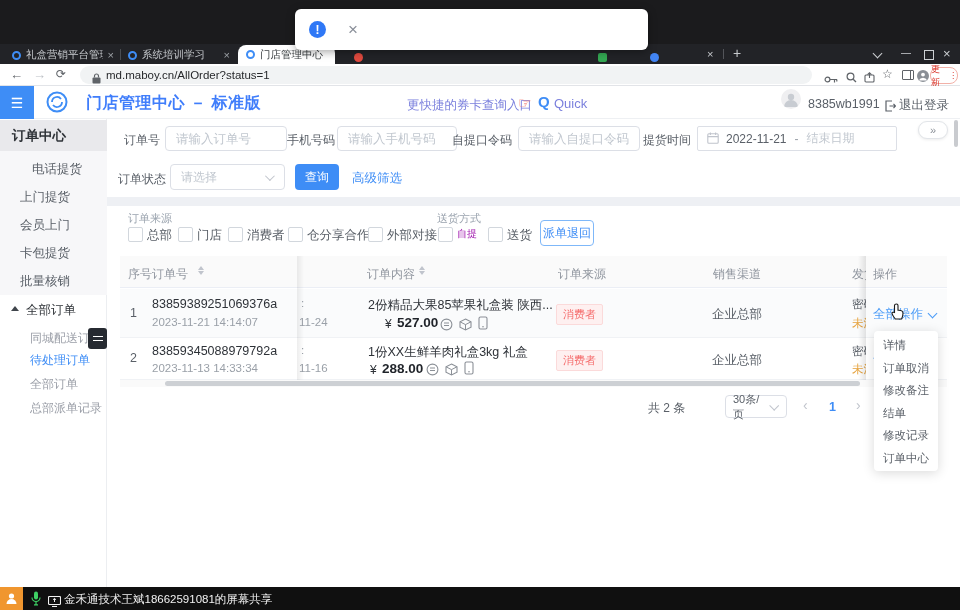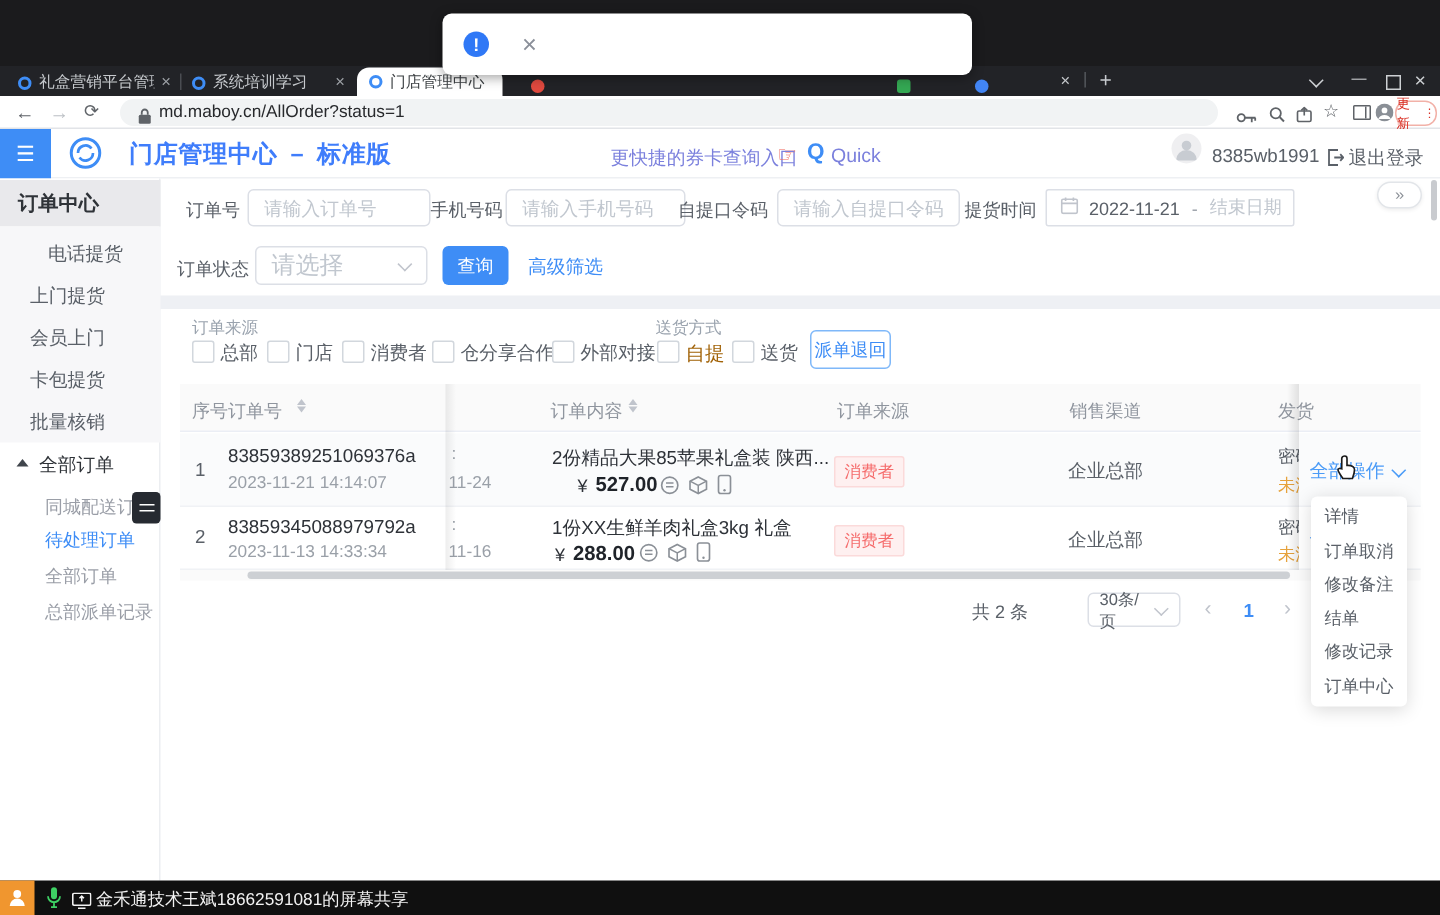--- a/index.html
+++ b/index.html
@@ -155,39 +155,39 @@
     <span style="width:10px;height:1.5px;background:#fff;"></span>
   </div>
 
   <span class="t" style="left:124px;top:132px;font-size:12px;color:#5a6068;">订单号</span>
   <input class="inp" readonly="" style="left: 165px; top: 126px; width: 122px; height: 25px;" placeholder="请输入订单号">
   <span class="t" style="left:287px;top:132px;font-size:12px;color:#5a6068;">手机号码</span>
   <input class="inp" readonly="" style="left: 337px; top: 126px; width: 120px; height: 25px;" placeholder="请输入手机号码">
   <span class="t" style="left:452px;top:132px;font-size:12px;color:#5a6068;">自提口令码</span>
   <input class="inp" readonly="" style="left: 518px; top: 126px; width: 122px; height: 25px;" placeholder="请输入自提口令码">
   <span class="t" style="left:643px;top:132px;font-size:12px;color:#5a6068;">提货时间</span>
-  <div class="abs" style="left:697px;top:126px;width:166px;height:25px;border:1px solid #dcdfe6;border-radius:2px;background:#fff;box-sizing:border-box;display:flex;align-items:center;">
+  <div class="abs" style="left:697px;top:126px;width:200px;height:25px;border:1px solid #dcdfe6;border-radius:2px;background:#fff;box-sizing:border-box;display:flex;align-items:center;">
     <span style="margin:0 7px 0 9px;">
       <svg width="12" height="12" viewBox="0 0 12 12">
           <rect x="0.8" y="1.8" width="10.4" height="9.4" rx="1" fill="none" stroke="#c0c4cc" stroke-width="1.1"></rect>
           <path d="M3.4 0.6v2.4M8.6 0.6v2.4M0.8 4.6h10.4" stroke="#c0c4cc" stroke-width="1.1"></path>
         </svg>
     </span>
     <span style="font-size:12px;color:#5a6068;">2022-11-21</span>
     <span style="font-size:12px;color:#9aa0a8;margin:0 8px;">-</span>
     <span style="font-size:12px;color:#c1c7cf;">结束日期</span>
   </div>
   <div class="abs" style="left:918px;top:121px;width:28px;height:16px;border:1px solid #e2e5e9;border-radius:9px;background:#fff;box-shadow:0 1px 3px rgba(0,0,0,.08);display:flex;align-items:center;justify-content:center;">
     <span style="font-size:11px;color:#8b9097;line-height:1;">»</span>
   </div>
   <div class="abs" style="left:954px;top:120px;width:4px;height:27px;background:#c9cbcf;border-radius:2px;"></div>
 
   <span class="t" style="left:118px;top:171px;font-size:12px;color:#5a6068;">订单状态</span>
   <div class="abs" style="left:170px;top:164px;width:115px;height:26px;border:1px solid #dcdfe6;border-radius:4px;background:#fff;box-sizing:border-box;display:flex;align-items:center;">
-    <span style="font-size:16px;color:#c1c7cf;margin-left:10px;flex:1;">请选择</span>
+    <span style="font-size:12px;color:#c1c7cf;margin-left:10px;flex:1;">请选择</span>
     <span class="chev" style="position:static;margin-right:12px;transform:rotate(45deg) translateY(-2px);"></span>
   </div>
   <div class="abs" style="left:295px;top:164px;width:44px;height:26px;background:#3e8df6;border-radius:4px;display:flex;align-items:center;justify-content:center;">
     <span style="font-size:12px;color:#fff;">查询</span>
   </div>
   <span class="t" style="left:352px;top:170px;font-size:12.5px;color:#3e8df6;">高级筛选</span>
 
   <div class="abs" style="left:107px;top:197px;width:853px;height:9px;background:#eef0f4;"></div>
 
   <span class="t" style="left:128px;top:211px;font-size:11px;color:#9aa3ae;">订单来源</span>
@@ -196,21 +196,21 @@
   <span class="t" style="left:147px;top:227px;font-size:12.5px;color:#5a6068;">总部</span>
   <span class="cb" style="left:178px;top:227px;"></span>
   <span class="t" style="left:197px;top:227px;font-size:12.5px;color:#5a6068;">门店</span>
   <span class="cb" style="left:228px;top:227px;"></span>
   <span class="t" style="left:247px;top:227px;font-size:12.5px;color:#5a6068;">消费者</span>
   <span class="cb" style="left:288px;top:227px;"></span>
   <span class="t" style="left:307px;top:227px;font-size:12.5px;color:#5a6068;">仓分享合作</span>
   <span class="cb" style="left:368px;top:227px;"></span>
   <span class="t" style="left:387px;top:227px;font-size:12.5px;color:#5a6068;">外部对接</span>
   <span class="cb" style="left:438px;top:227px;"></span>
-  <span class="t" style="left:457px;top:227px;font-size:13px;color:#a16207;">自提</span>
+  <span class="t" style="left:457px;top:227px;font-size:10px;color:#a21caf;">自提</span>
   <span class="cb" style="left:488px;top:227px;"></span>
   <span class="t" style="left:507px;top:227px;font-size:12.5px;color:#5a6068;">送货</span>
   <div class="abs" style="left:540px;top:220px;width:54px;height:26px;border:1px solid #7fb8f9;border-radius:4px;background:#fff;box-sizing:border-box;display:flex;align-items:center;justify-content:center;">
     <span style="font-size:12px;color:#3e8df6;">派单退回</span>
   </div>
 
   <div class="abs" style="left:120px;top:256px;width:827px;height:32px;background:#fafafa;border-bottom:1px solid #ebeef5;box-sizing:border-box;"></div>
   <span class="t" style="left:128px;top:266px;font-size:12px;color:#8f959e;">序号</span>
   <span class="t" style="left:152px;top:266px;font-size:12px;color:#8f959e;">订单号</span>
   <span class="sortwrap" style="left:198px;top:266px;">
@@ -274,20 +274,23 @@
         <circle cx="5" cy="10.8" r="0.8" fill="#8b9097"></circle>
       </svg></span>
   <span class="t" style="left:556px;top:350px;font-size:11px;color:#f56c6c;background:#fef0f0;border:1px solid #fbdada;border-radius:2px;padding:2px 6px;">消费者</span>
   <span class="t" style="left:712px;top:352px;font-size:12.5px;color:#5a6068;">企业总部</span>
   <span class="t" style="left:852px;top:344px;font-size:11.5px;color:#5a6068;">密码</span>
   <span class="t" style="left:852px;top:362px;font-size:11.5px;color:#e6a23c;">未派</span>
 
   <div class="abs" style="left:297px;top:256px;width:7px;height:124px;background:linear-gradient(to right,rgba(0,0,0,.07),rgba(0,0,0,0));"></div>
   <div class="abs" style="left:858px;top:256px;width:8px;height:124px;background:linear-gradient(to left,rgba(0,0,0,.10),rgba(0,0,0,0));"></div>
 
+  <div class="abs" style="left:866px;top:256px;width:81px;height:32px;background:#fafafa;border-bottom:1px solid #ebeef5;box-sizing:border-box;z-index:3;">
+    <span class="t" style="left:7px;top:10px;font-size:12px;color:#8f959e;">操作</span>
+  </div>
   <div class="abs" style="left:866px;top:289px;width:81px;height:49px;background:#fafbfc;border-bottom:1px solid #f0f2f5;box-sizing:border-box;z-index:3;">
     <span class="t" style="left:7px;top:17px;font-size:12.5px;color:#4a9bf7;">全部操作</span>
     <span class="chev" style="left:63px;top:21px;border-color:#4a9bf7;"></span>
   </div>
   <div class="abs" style="left:866px;top:338px;width:81px;height:42px;background:#fff;border-bottom:1px solid #f0f2f5;box-sizing:border-box;z-index:3;">
     <span class="t" style="left:7px;top:13px;font-size:12.5px;color:#4a9bf7;">全部操作</span>
     <span class="chev" style="left:63px;top:17px;border-color:#4a9bf7;"></span>
   </div>
 
   <div class="abs" style="left:120px;top:380px;width:827px;height:7px;background:#fafafa;"></div>

